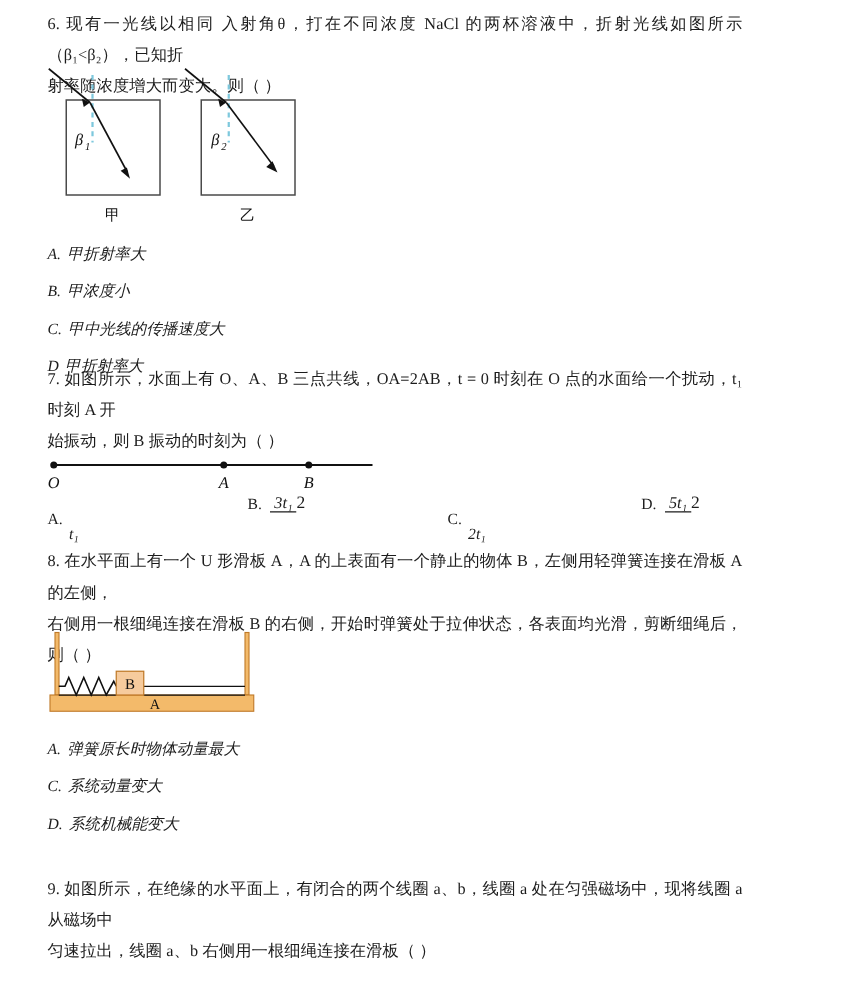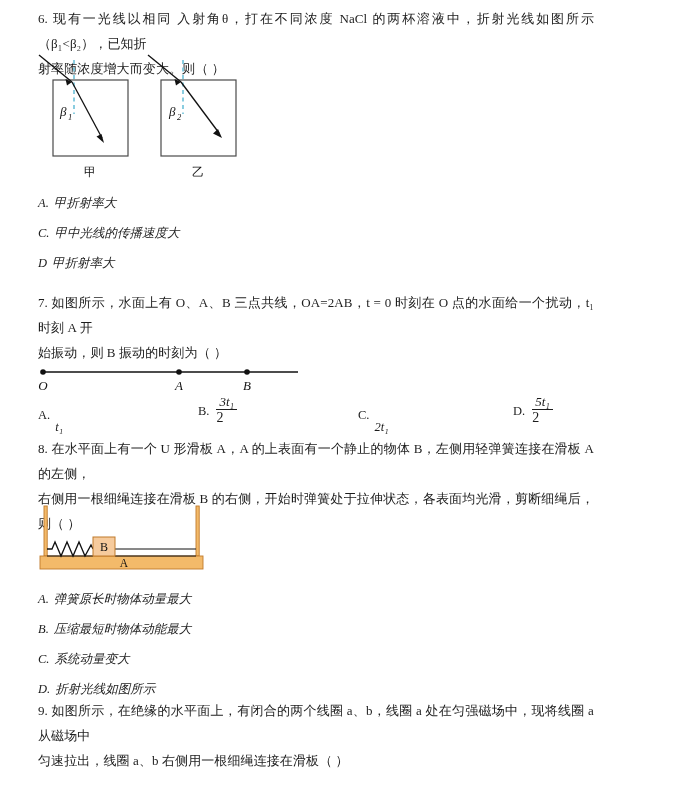--- a/index.html
+++ b/index.html
@@ -55,21 +55,21 @@
   }
   .opt-cell {
     font-size: 12.5px;
     display: flex;
     align-items: center;
     color: #1c1c1c;
   }
   
   .frac {
     display: inline-flex;
-    flex-direction: column;
+    flex-direction: row;
     align-items: flex-start;
     vertical-align: middle;
     line-height: 1;
     margin: 0 2px;
     position: relative;
     top: -1px;
   }
   .frac .num {
     font-size: 13px;
     font-style: italic;
@@ -130,20 +130,23 @@
       <text x="133" y="64" font-family="Liberation Serif, serif" font-size="13" font-style="italic" fill="#111111">β</text>
       <text x="141" y="68" font-family="Liberation Serif, serif" font-size="8.5" font-style="italic" fill="#111111">2</text>
 
       <text x="162" y="124" text-anchor="middle" font-family="DejaVu Sans, sans-serif" font-size="12" fill="#111111">乙</text>
     </svg>
   </div>
 
   <div class="q-block" style="top:188px;">
     <div class="opt">
       <span class="opt-key">A.</span><span>甲折射率大</span>
+    </div>
+    <div class="opt">
+      <span class="opt-key">B.</span><span>甲浓度小</span>
     </div>
     <div class="opt">
       <span class="opt-key">C.</span><span>甲中光线的传播速度大</span>
     </div>
     <div class="opt">
       <span class="opt-key">D</span><span>甲折射率大</span>
     </div>
   </div>
 
   <div class="q-block" style="top:290px;">
@@ -223,27 +226,24 @@
 
       <text x="88" y="63" text-anchor="middle" font-family="Liberation Serif, serif" font-size="11.5" fill="#111111">A</text>
     </svg>
   </div>
 
   <div class="q-block" style="top:584px;">
     <div class="opt">
       <span class="opt-key">A.</span><span>弹簧原长时物体动量最大</span>
     </div>
     <div class="opt">
-      <span class="opt-key">B.</span><span>压缩最短时物体动能最大</span>
-    </div>
-    <div class="opt">
       <span class="opt-key">C.</span><span>系统动量变大</span>
     </div>
     <div class="opt">
-      <span class="opt-key">D.</span><span>折射光线如图所示</span>
+      <span class="opt-key">D.</span><span>系统机械能变大</span>
     </div>
   </div>
 
   <div class="q-block" style="top:698px;">
     <div class="q-text">
       <span>9.</span>
       <span>如图所示，在绝缘的水平面上，有闭合的两个线圈 a、b，线圈 a 处在匀强磁场中，现将线圈 a 从磁场中</span>
     </div>
     <div class="q-text">匀速拉出，线圈 a、b 右侧用一根细绳连接在滑板（      ）</div>
   </div>

